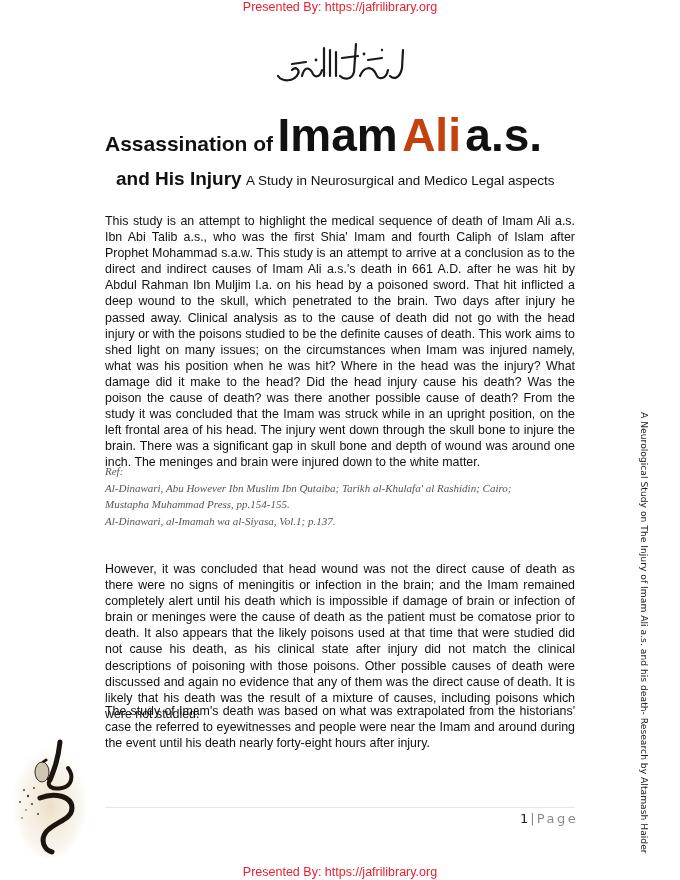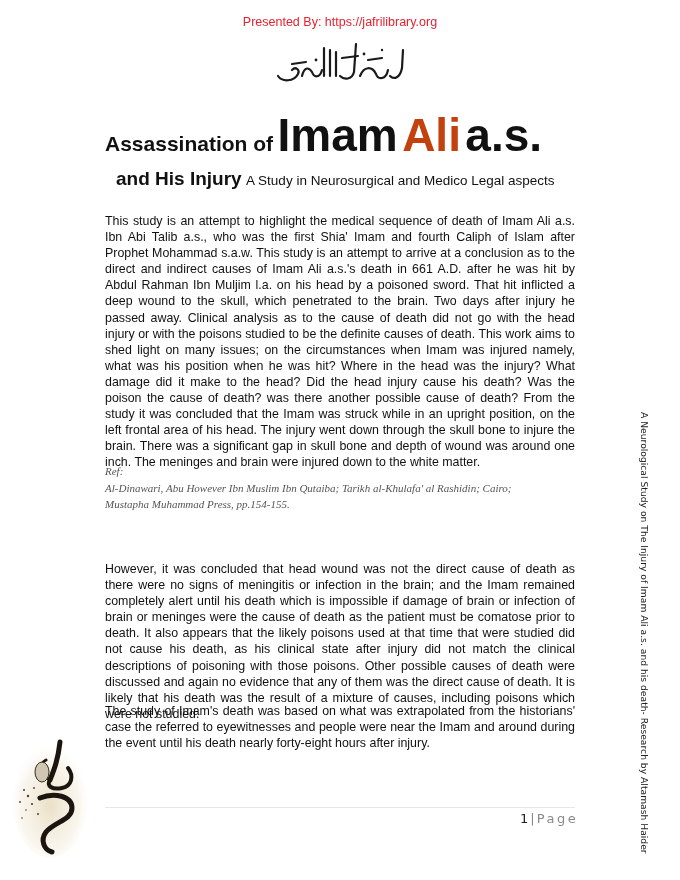--- a/index.html
+++ b/index.html
@@ -16,21 +16,20 @@
       color: #111111;
     }
     .watermark {
       position: absolute;
       left: 0;
       width: 680px;
       text-align: center;
       font-size: 12.5px;
       color: #e8212f;
       font-family: "Liberation Sans", sans-serif;
-      margin-top: 15px;
     }
     .watermark.top { top: 0px; }
     .watermark.bottom { top: 865px; }
 
     .bismillah {
       position: absolute;
       left: 272px;
       top: 36px;
       width: 136px;
       height: 50px;
@@ -176,20 +175,21 @@
   <span class="bold">and His Injury</span>
   <span class="sub">A Study in Neurosurgical and Medico Legal aspects</span>
 </div>
 
 <p id="p1" class="body-text">This study is an attempt to highlight the medical sequence of death of Imam Ali a.s. Ibn Abi Talib a.s., who was the first Shia' Imam and fourth Caliph of Islam after Prophet Mohammad s.a.w. This study is an attempt to arrive at a conclusion as to the direct and indirect causes of Imam Ali a.s.'s death in 661 A.D. after he was hit by Abdul Rahman Ibn Muljim l.a. on his head by a poisoned sword. That hit inflicted a deep wound to the skull, which penetrated to the brain. Two days after injury he passed away. Clinical analysis as to the cause of death did not go with the head injury or with the poisons studied to be the definite causes of death. This work aims to shed light on many issues; on the circumstances when Imam was injured namely, what was his position when he was hit? Where in the head was the injury? What damage did it make to the head? Did the head injury cause his death? Was the poison the cause of death? was there another possible cause of death? From the study it was concluded that the Imam was struck while in an upright position, on the left frontal area of his head. The injury went down through the skull bone to injure the brain. There was a significant gap in skull bone and depth of wound was around one inch. The meninges and brain were injured down to the white matter.</p>
 
 <div class="refs">
   <div>Ref:</div>
   <div>Al-Dinawari, Abu However Ibn Muslim Ibn Qutaiba; Tarikh al-Khulafa' al Rashidin; Cairo;</div>
   <div>Mustapha Muhammad Press, pp.154-155.</div>
+  <div>Al-Dinawari, al-Imamah wa al-Siyasa, Vol.1; p.137.</div>
 </div>
 
 <p id="p2" class="body-text">However, it was concluded that head wound was not the direct cause of death as there were no signs of meningitis or infection in the brain; and the Imam remained completely alert until his death which is impossible if damage of brain or infection of brain or meninges were the cause of death as the patient must be comatose prior to death. It also appears that the likely poisons used at that time that were studied did not cause his death, as his clinical state after injury did not match the clinical descriptions of poisoning with those poisons. Other possible causes of death were discussed and again no evidence that any of them was the direct cause of death. It is likely that his death was the result of a mixture of causes, including poisons which were not studied.</p>
 
 <p id="p3" class="body-text">The study of Imam's death was based on what was extrapolated from the historians' case the referred to eyewitnesses and people were near the Imam and around during the event until his death nearly forty-eight hours after injury.</p>
 
 <div class="side-text">A Neurological Study on The Injury of Imam Ali a.s. and his death- Research by Altamash Haider</div>
 
 <svg class="logo" viewBox="0 0 80 130">
   <defs>

